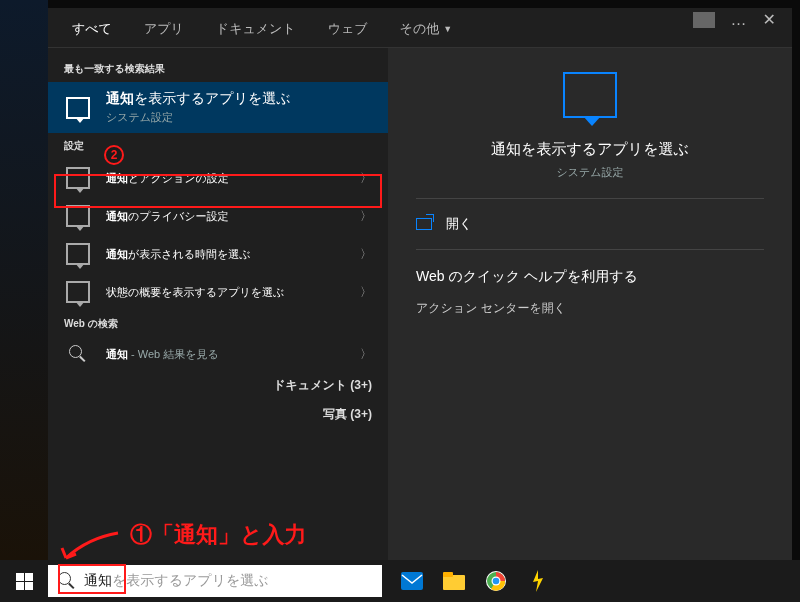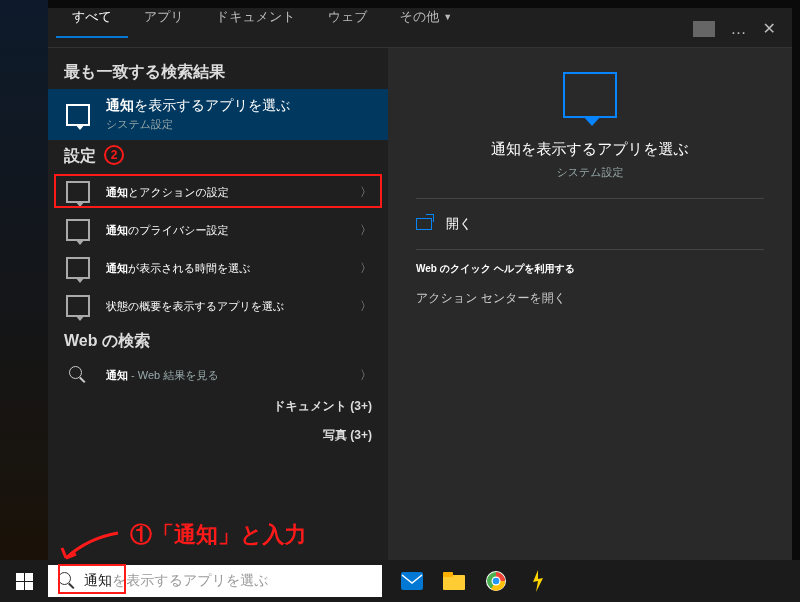--- a/index.html
+++ b/index.html
@@ -11,24 +11,24 @@
     left: 48px; top: 8px;
     width: 744px; height: 552px;
     background: #1f1f1f;
     display: flex;
     flex-direction: column;
   }
   
   
   .tabs {
     display: flex;
-    align-items: flex-end;
+    align-items: flex-start;
     height: 40px;
     border-bottom: 1px solid #333;
-    padding: 9px 8px;
+    padding: 2px 8px;
   }
   .tab {
     padding: 0 16px;
     height: 40px;
     display: flex;
     align-items: center;
     font-size: 13px;
     color: #bbb;
     cursor: pointer;
     border-bottom: 2px solid transparent;
@@ -50,21 +50,21 @@
   }
   .right-pane {
     flex: 1;
     background: #292929;
     padding: 24px 28px;
     display: flex;
     flex-direction: column;
   }
   
   .section-label {
-    font-size: 16px;
+    font-size: 10px;
     color: #ddd;
     padding: 6px 16px;
     font-weight: 600;
   }
   
   .result-item {
     display: flex;
     align-items: center;
     padding: 8px 16px;
     gap: 14px;
@@ -159,21 +159,21 @@
   .open-icon::after {
     content: "";
     position: absolute;
     right: -3px; top: -5px;
     width: 7px; height: 7px;
     border-top: 1.5px solid #0984ff;
     border-right: 1.5px solid #0984ff;
   }
   .hr { border-top: 1px solid #444; }
   
-  .quick-title { font-size: 10px; font-weight: 700; margin-top: 12px; }
+  .quick-title { font-size: 14px; font-weight: 400; margin-top: 18px; }
   .quick-link { font-size: 12px; color: #ccc; margin-top: 14px; }
   
   
   .anno-box {
     position: absolute;
     border: 2.5px solid #ff1a1a;
     pointer-events: none;
   }
   .anno-badge {
     position: absolute;

